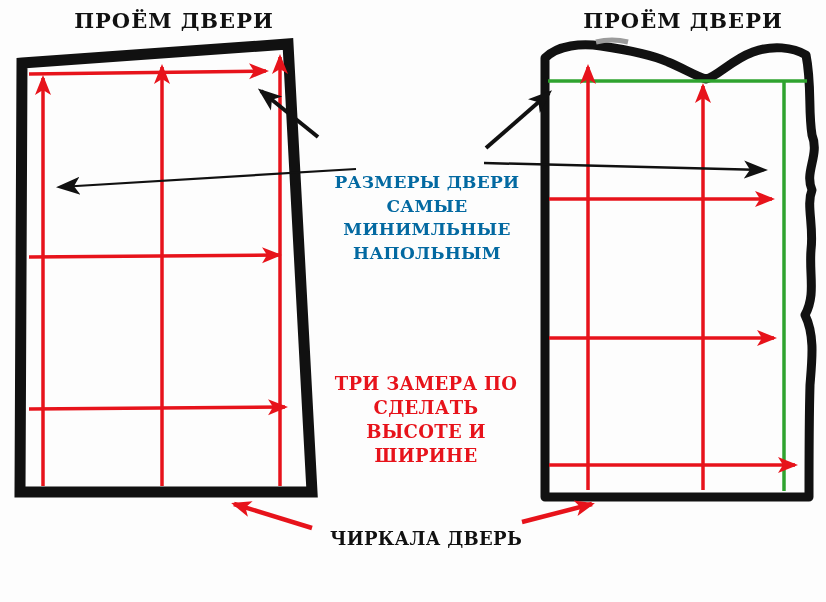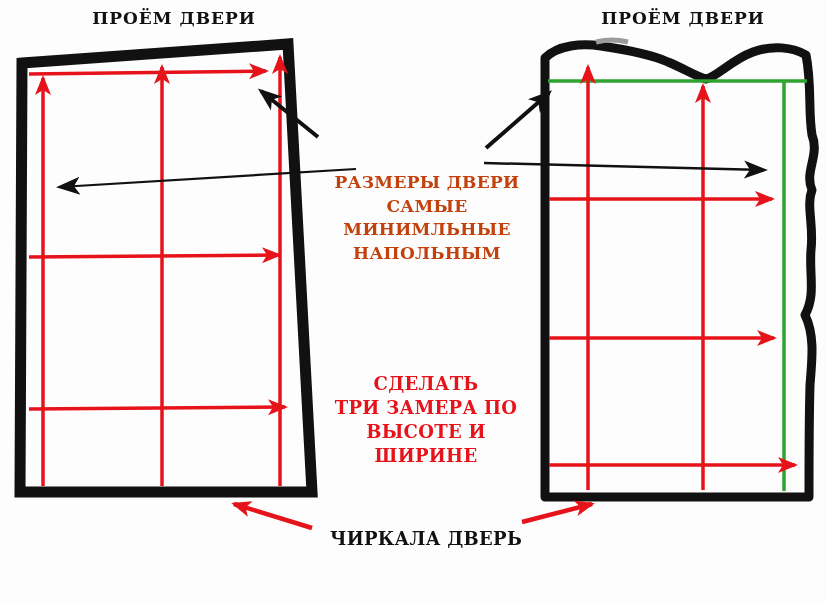--- a/index.html
+++ b/index.html
@@ -4,27 +4,27 @@
 <style>
   html,body{margin:0;padding:0;background:#fdfdfd;}
   .stage{
     position:relative;width:826px;height:602px;overflow:hidden;
     background:#fdfdfd;
     font-family:"DejaVu Serif","Liberation Serif",serif;
   }
   .layer{position:absolute;left:0;top:0;}
   .title{
     position:absolute;top:8px;width:230px;text-align:center;
-    font-weight:700;font-size:17px;letter-spacing:1px;color:#111;
+    font-weight:700;font-size:21px;letter-spacing:1px;color:#111;
     white-space:nowrap;
   }
   .title.left{left:59px;}
   .title.right{left:568px;}
   .note{position:absolute;text-align:center;font-weight:700;}
-  .note-size{left:312px;top:171px;width:230px;font-size:17px;line-height:23.5px;color:#c2410c;letter-spacing:.3px;}
+  .note-size{left:312px;top:171px;width:230px;font-size:17px;line-height:23.5px;color:#0369a1;letter-spacing:.3px;}
   .note-red{left:318px;top:372px;width:216px;font-size:18px;line-height:24px;color:#e7131b;letter-spacing:.3px;}
   .note-floor{left:254px;top:527px;width:344px;font-size:18px;line-height:23px;color:#111;letter-spacing:.3px;}
 </style>
 </head>
 <body>
 
 <div class="stage">
 
   <svg class="layer" width="826" height="602" viewBox="0 0 826 602">
     <defs>
@@ -94,22 +94,22 @@
   <div class="title left">ПРОЁМ ДВЕРИ</div>
   <div class="title right">ПРОЁМ ДВЕРИ</div>
 
   <div class="note note-size">
     <div>РАЗМЕРЫ ДВЕРИ</div>
     <div>САМЫЕ МИНИМЛЬНЫЕ</div>
     <div>НАПОЛЬНЫМ</div>
   </div>
 
   <div class="note note-red">
+    <div>ТРИ ЗАМЕРА ПО</div>
     <div>СДЕЛАТЬ</div>
-    <div>ТРИ ЗАМЕРА ПО</div>
     <div>ВЫСОТЕ И ШИРИНЕ</div>
   </div>
 
   <div class="note note-floor">
     <div>ЧИРКАЛА ДВЕРЬ</div>
   </div>
 
 </div>
 
 </body></html>

